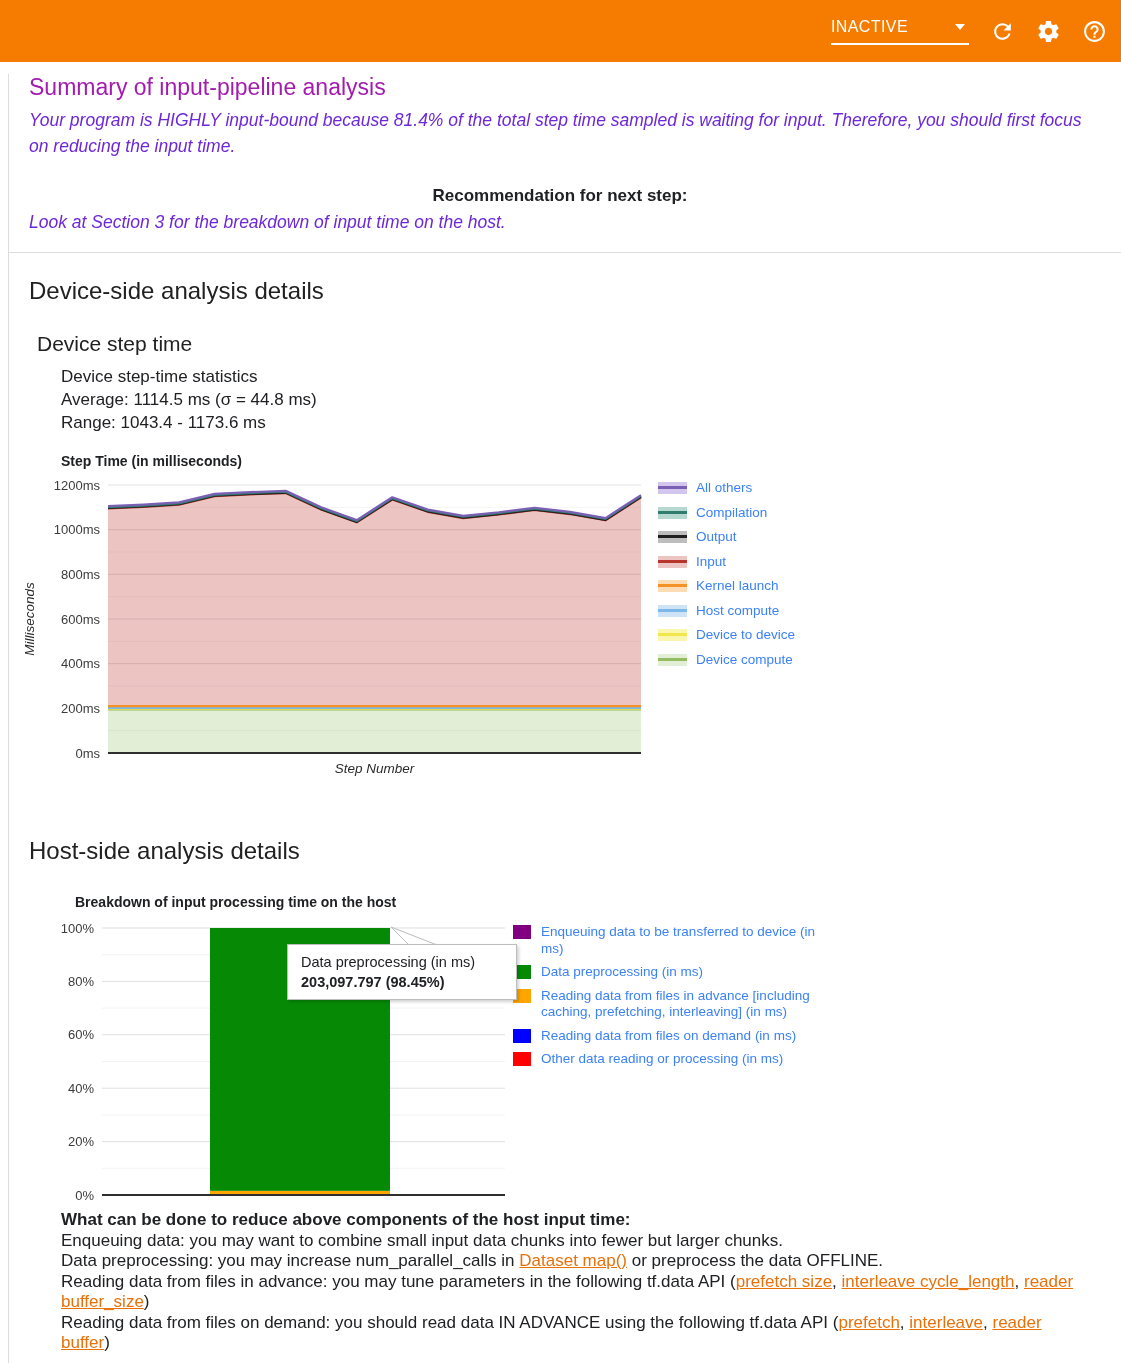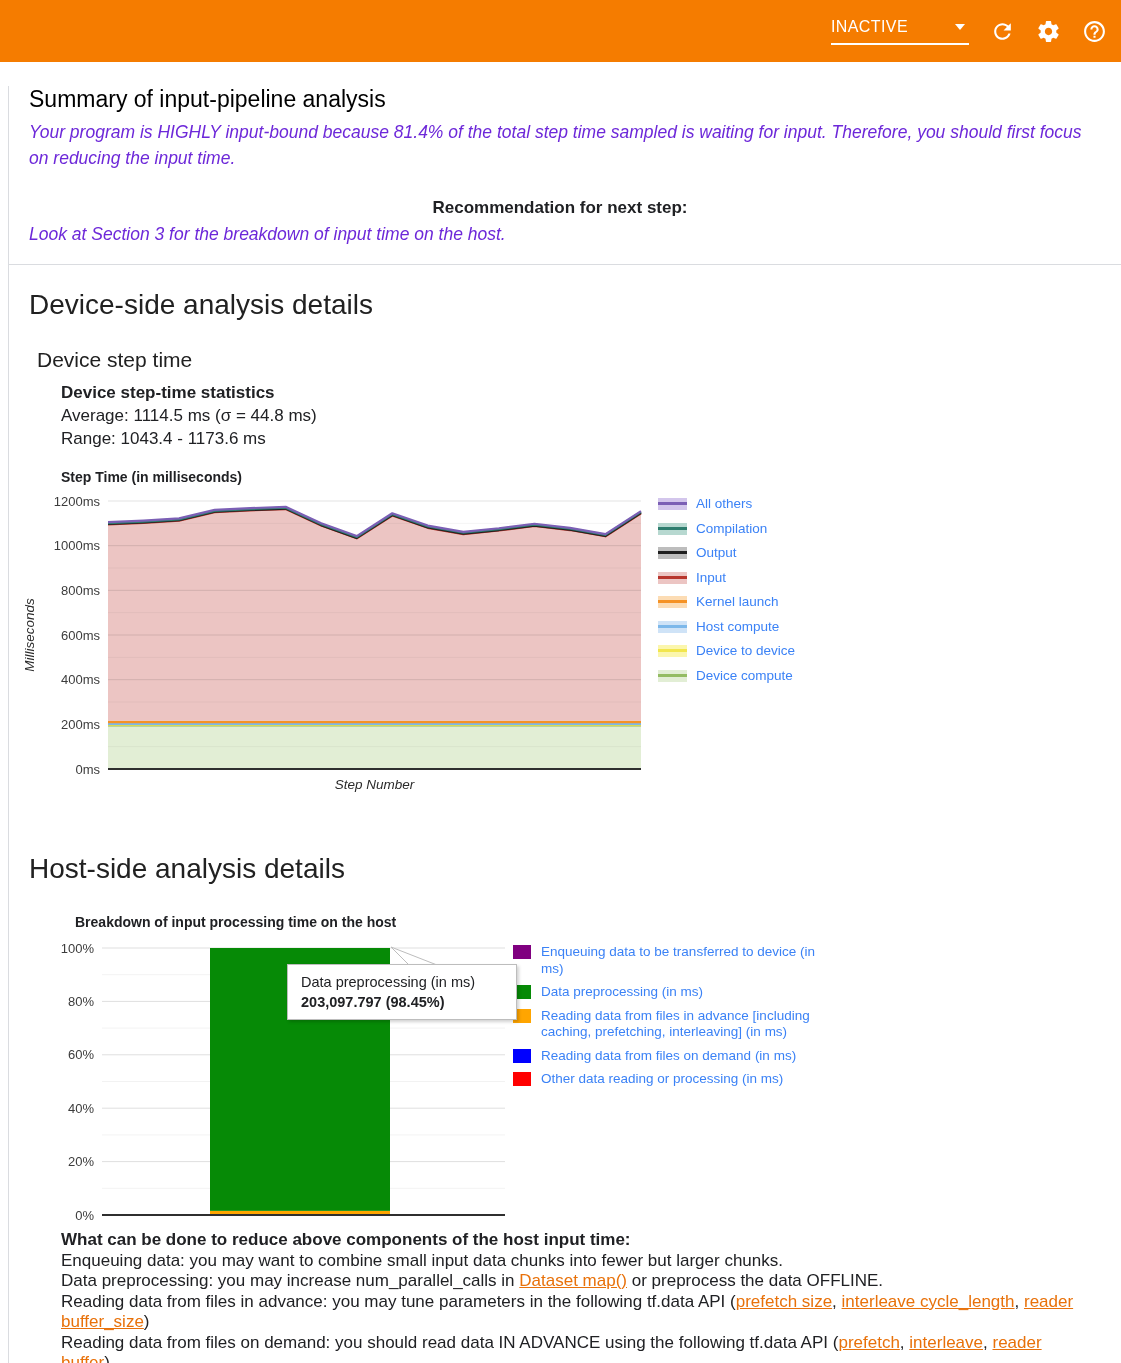--- a/index.html
+++ b/index.html
@@ -14,27 +14,27 @@
   .topbar-controls { position:absolute; right:14px; top:0; height:100%; display:flex; align-items:center; gap:20px; }
   .status-select { width:138px; display:flex; align-items:center; justify-content:space-between;
     border-bottom:2px solid #ffffff; padding-bottom:7px; cursor:pointer; }
   .status-select .label { color:#fff; font-size:16px; font-weight:500; letter-spacing:.4px; }
   .caret { width:0; height:0; border-left:5px solid transparent; border-right:5px solid transparent; border-top:6px solid #fff; margin-right:4px; }
   .icon-btn { width:26px; height:26px; display:flex; align-items:center; justify-content:center; cursor:pointer; }
   .icon-btn svg { width:25px; height:25px; fill:#ffffff; }
   
   .page { margin-left:8px; border-left:1px solid #dadce0; height:1301px; padding:0 30px 0 20px; position:relative; }
   .divider { border-top:1px solid #dadce0; margin-left:-20px; margin-right:-30px; }
-  .summary-title { font-size:23px; font-weight:400; color:#000000; margin:24px 0 6px 0; }
+  .summary-title { font-size:23px; font-weight:400; color:#a21caf; margin:12px 0 6px 0; }
   .italic-note { font-style:italic; color:#6d28d9; font-size:17.5px; line-height:26px; margin:0; max-width:1070px; }
   .rec-label { font-weight:700; font-size:17px; margin:27px 0 3px 0;text-align:center; }
-  .section-title { font-size:28px; font-weight:400; color:#212121; margin:24px 0 0 0; }
+  .section-title { font-size:24px; font-weight:400; color:#212121; margin:24px 0 0 0; }
   .sub-title { font-size:21px; font-weight:400; color:#212121; margin:27px 0 0 8px; }
   .stats-block { margin:9px 0 0 32px; font-size:17px; line-height:23px; }
-  .stats-title { font-weight:700; }
+  .stats-title { font-weight:400; }
   .chart-title { font-weight:700; font-size:14px; margin:19px 0 0 32px; }
   
   .chart-wrap { position:relative; margin-left:-9px; }
   #step-chart { height:311px; margin-top:5px; width:1090px; }
   #host-chart { height:292px; margin-top:8px; width:1090px; }
   .tick-label { font-size:13px; fill:#3c3c3c; }
   .axis-title { font-size:13.5px; font-style:italic; fill:#2b2b2b; }
   
   .legend { position:absolute; }
   #step-legend { left:638px; top:6px; }

